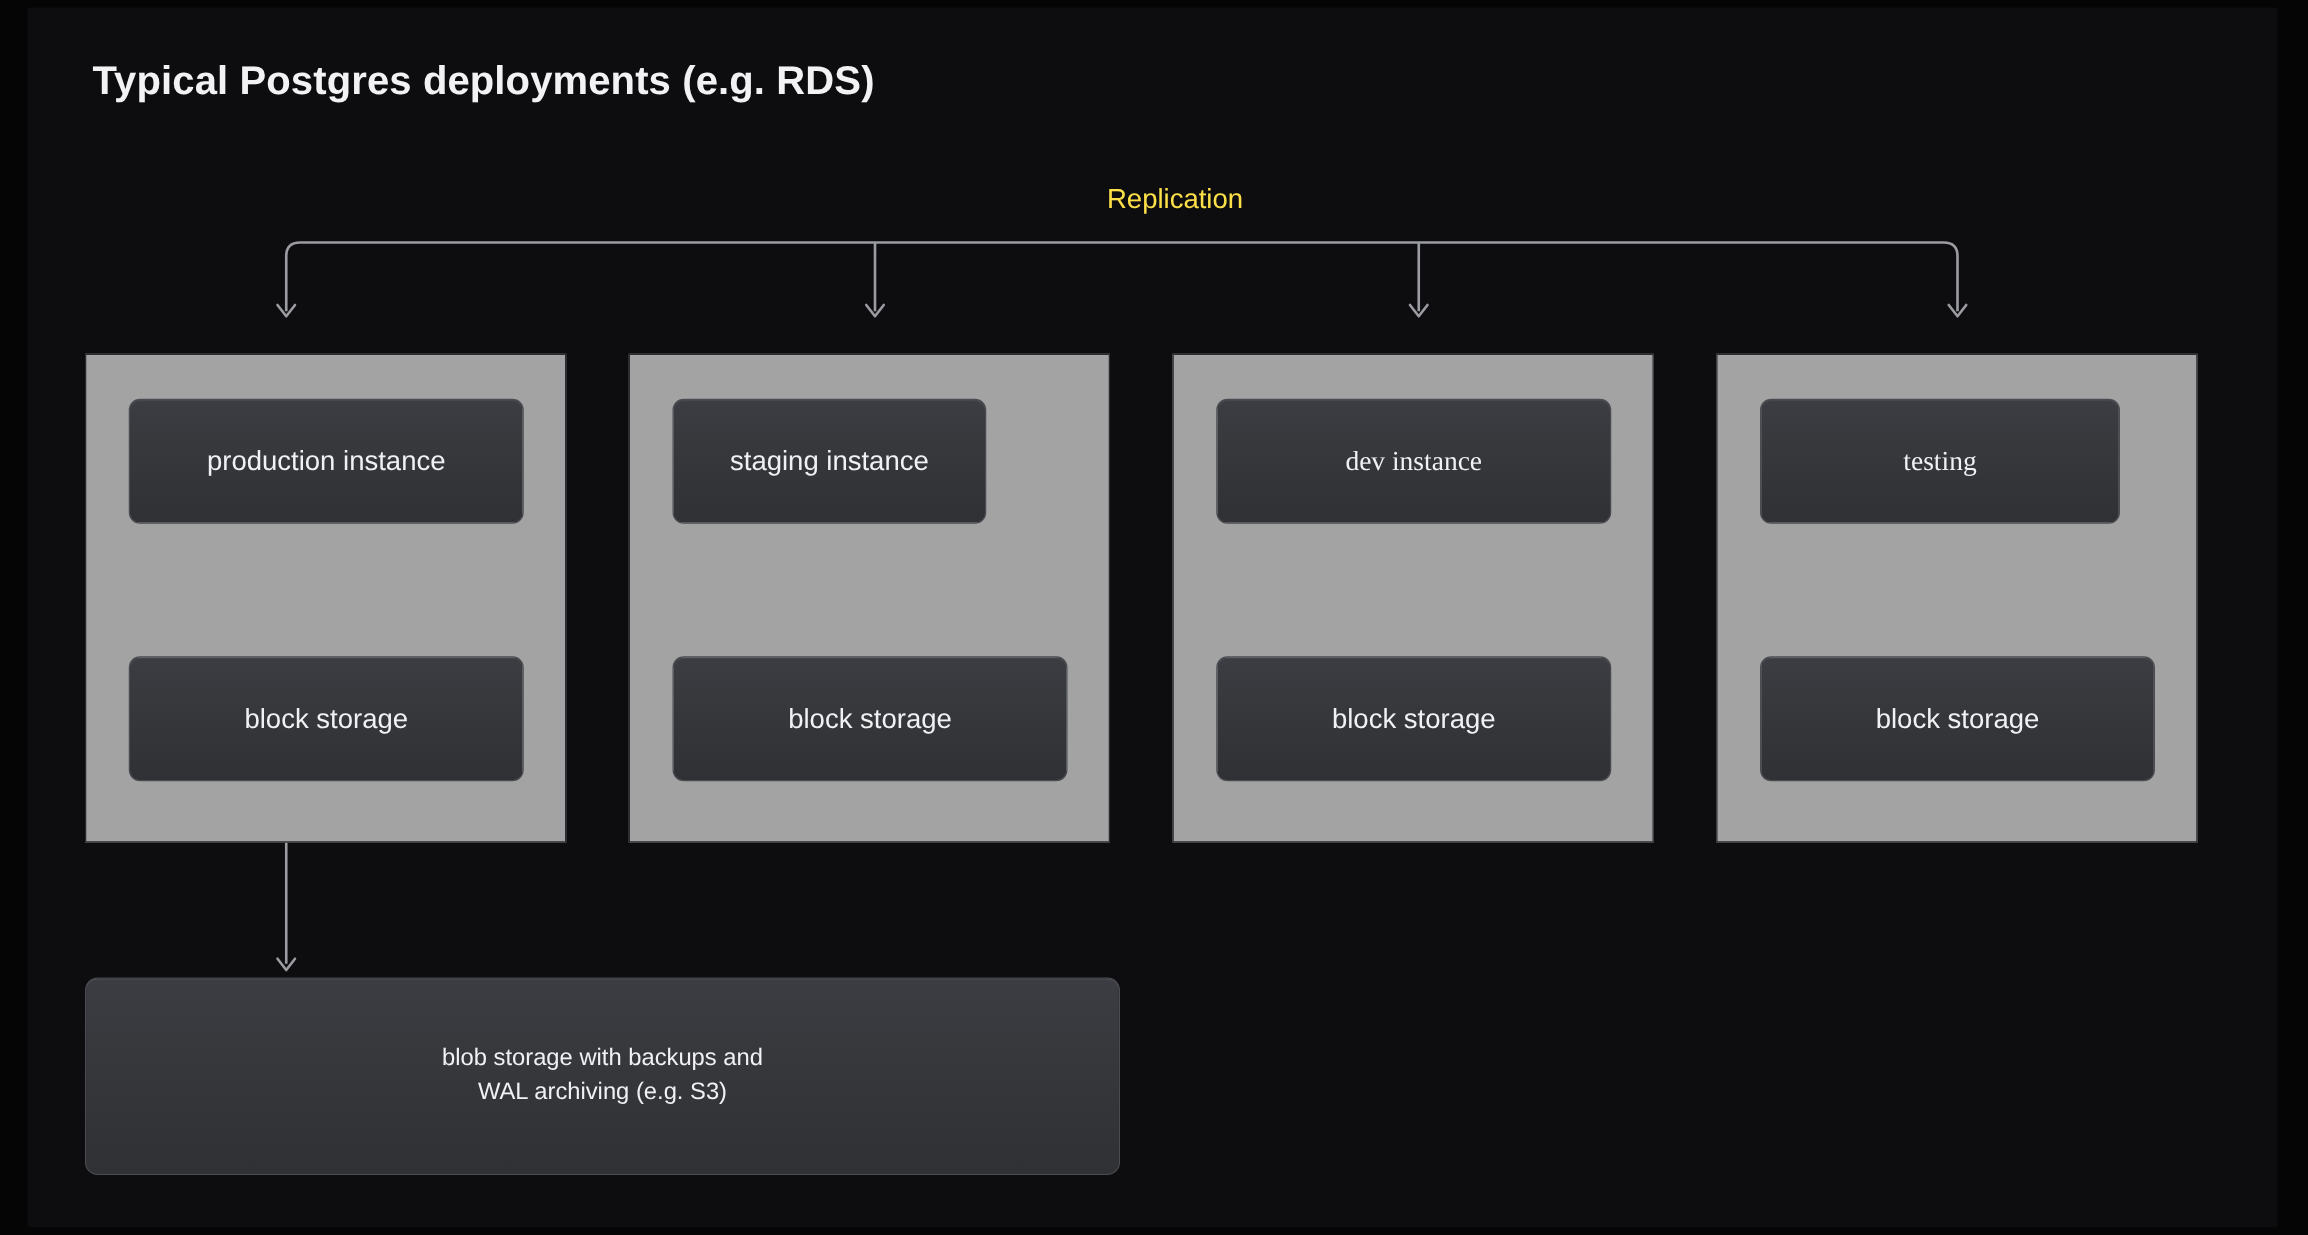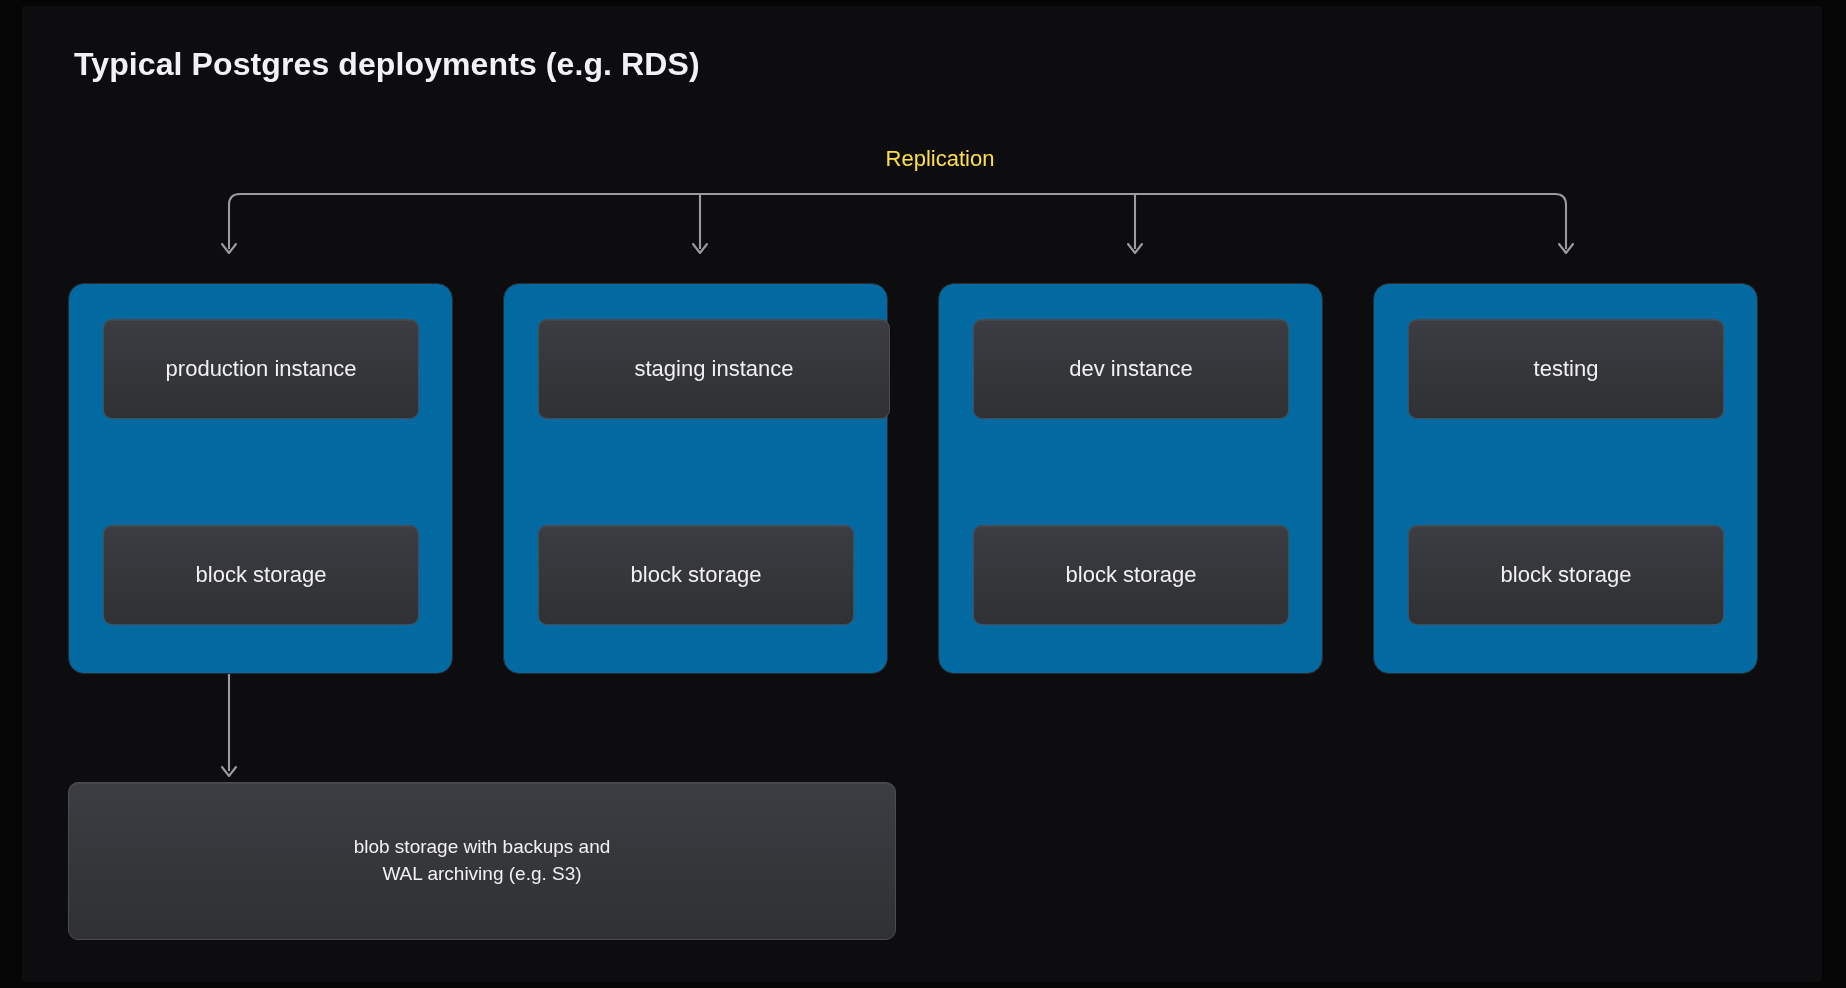--- a/index.html
+++ b/index.html
@@ -64,23 +64,23 @@
     top: 0;
     width: 1800px;
     height: 976px;
     pointer-events: none;
   }
 
   
   .group-box {
     position: absolute;
     box-sizing: border-box;
-    background: #0369a1;
+    background: #a3a3a3;
     border: 1px solid #2a2b2e;
-    border-radius: 16px;
+    border-radius: 0;
   }
 
   
   .node {
     position: absolute;
     box-sizing: border-box;
     display: flex;
     align-items: center;
     justify-content: center;
     text-align: center;
@@ -170,39 +170,39 @@
     <div class="group-box" style="left:46px; top:277px; width:385px; height:391px;">
       <div class="node" style="left:34px; top:35px; width:316px; height:100px;">
         <span>production instance</span>
       </div>
       <div class="node" style="left:34px; top:241px; width:316px; height:100px;">
         <span>block storage</span>
       </div>
     </div>
 
     <div class="group-box" style="left:481px; top:277px; width:385px; height:391px;">
-      <div class="node" style="left:34px; top:35px; width:352px; height:100px;">
+      <div class="node" style="left:34px; top:35px; width:251px; height:100px;">
         <span>staging instance</span>
       </div>
       <div class="node" style="left:34px; top:241px; width:316px; height:100px;">
         <span>block storage</span>
       </div>
     </div>
 
     <div class="group-box" style="left:916px; top:277px; width:385px; height:391px;">
-      <div class="node" style="left:34px; top:35px; width:316px; height:100px;">
+      <div class="node" style="left:34px; top:35px; width:316px; height:100px;font-family:Liberation Serif, serif;">
         <span>dev instance</span>
       </div>
       <div class="node" style="left:34px; top:241px; width:316px; height:100px;">
         <span>block storage</span>
       </div>
     </div>
 
     <div class="group-box" style="left:1351px; top:277px; width:385px; height:391px;">
-      <div class="node" style="left:34px; top:35px; width:316px; height:100px;">
+      <div class="node" style="left:34px; top:35px; width:288px; height:100px;font-family:Liberation Serif, serif;">
         <span>testing</span>
       </div>
       <div class="node" style="left:34px; top:241px; width:316px; height:100px;">
         <span>block storage</span>
       </div>
     </div>
 
     <div id="blob-node" style="left:46px; top:776px; width:828px; height:158px;">
       <span>blob storage with backups and
 WAL archiving (e.g. S3)</span>

